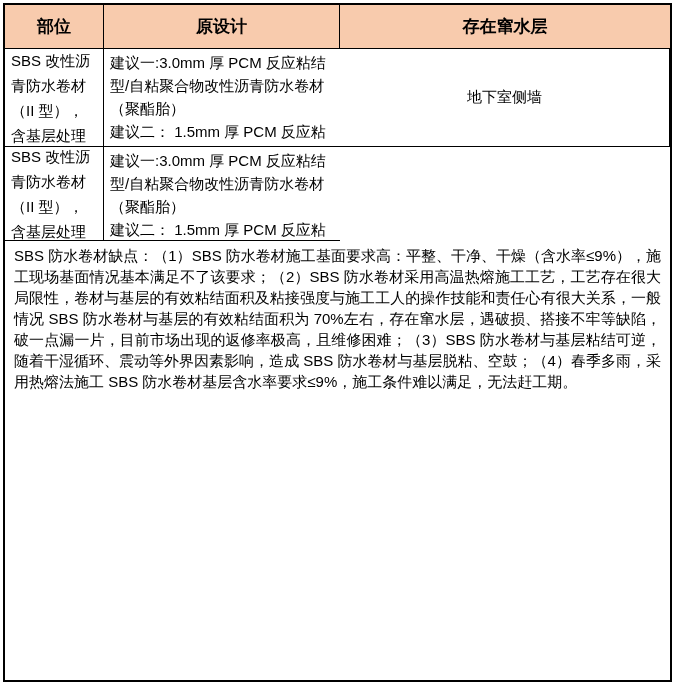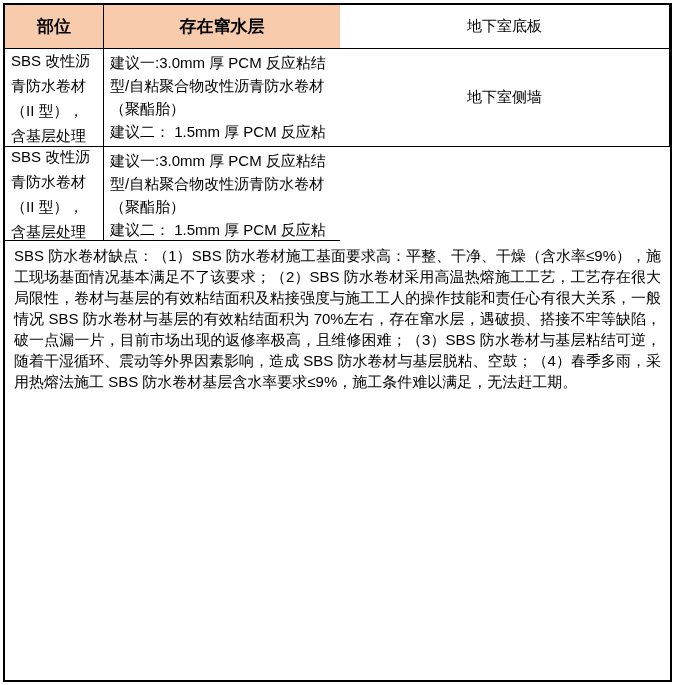--- a/index.html
+++ b/index.html
@@ -75,27 +75,27 @@
 <body>
 
 <div class="page">
   <div class="doc-table">
 
     <div class="grid">
 
       <div class="cell header-cell">
         <span>部位</span>
       </div>
+      <div class="cell header-cell">
+        <span>原设计</span>
+      </div>
       <div class="cell header-cell last-col">
         <span>存在窜水层</span>
       </div>
 
-      <div class="cell part-cell">
-        <span>地下室底板</span>
-      </div>
       <div class="cell orig-cell">
         <span>4mm 厚 SBS 改性沥青防水卷材（II 型），含基层处理剂</span>
       </div>
       <div class="cell sugg-cell last-col">
         <div class="sugg-line">建议一:3.0mm 厚 PCM 反应粘结型/自粘聚合物改性沥青防水卷材（聚酯胎）</div>
         <div class="sugg-line">建议二： 1.5mm 厚 PCM 反应粘结型高分子复合防水卷材</div>
       </div>
 
       <div class="cell part-cell">
         <span>地下室侧墙</span>

